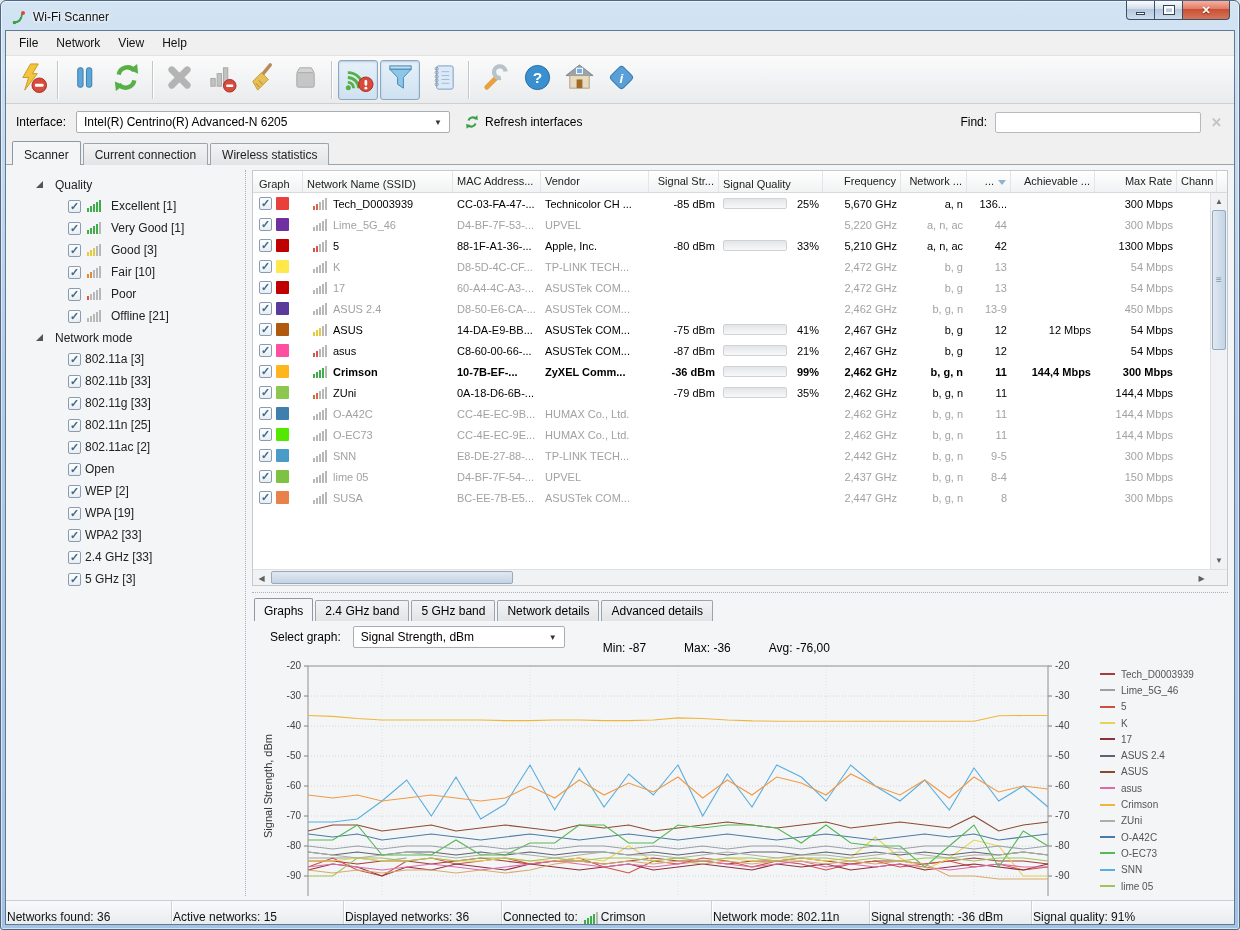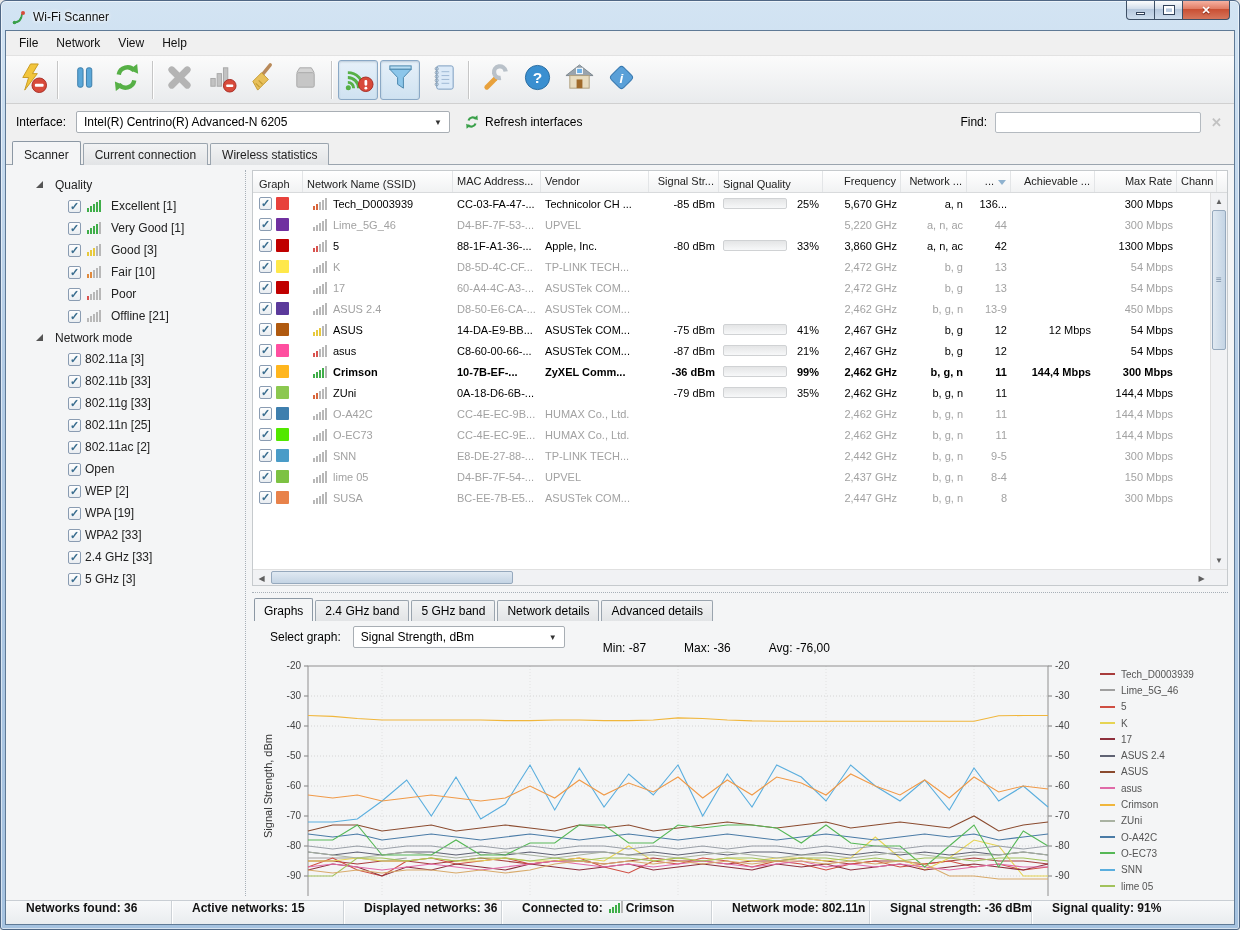--- a/index.html
+++ b/index.html
@@ -106,21 +106,21 @@
   .btabs-line { height:1px; background:#9aa4ae; margin-top:-1px; }
   .graph-controls { display:flex; align-items:center; height:34px; padding-left:18px; font-size:12px; gap:10px; }
   .graph-combo { width:212px; margin-left:2px; }
   .stat { margin-left:28px;margin-top:21px; }
   .chart-wrap { flex:1; display:flex; padding-left:6px; }
   .legend { width:126px; padding-top:12px; }
   .legend-item { display:flex; align-items:center; height:16.3px; font-size:10px; color:#555; }
   .legend-dash { width:15px; height:2px; margin-right:6px; flex:none; }
   
   .statusbar { height:24px; background:linear-gradient(#f8f9fa,#e9ecef); border-top:1px solid #c9ced4; display:flex; align-items:stretch; font-size:12px; color:#111; }
-  .sseg { display:flex; align-items:flex-start; padding-left:20px; border-right:1px solid #cdd2d7; box-shadow:1px 0 0 #fff; white-space:nowrap;font-weight:bold; }
+  .sseg { display:flex; align-items:flex-end; padding-left:1px; border-right:1px solid #cdd2d7; box-shadow:1px 0 0 #fff; white-space:nowrap; }
   .sseg:nth-child(1){width:166px;} .sseg:nth-child(2){width:172px;} .sseg:nth-child(3){width:158px;}
   .sseg:nth-child(4){width:210px;} .sseg:nth-child(5){width:158px;} .sseg:nth-child(6){width:162px;}
   .sseg:last-child{flex:1; border-right:none; box-shadow:none;}
   text { font-family:"Liberation Sans",sans-serif; }
 </style>
 </head>
 <body>
 
 <div class="window">
   <div class="titlebar">
@@ -507,21 +507,21 @@
                   </span>
                   <span>5</span>
                 </div>
                 <div class="td c2">88-1F-A1-36-...</div>
                 <div class="td c3">Apple, Inc.</div>
                 <div class="td c4">-80 dBm</div>
                 <div class="td c5">
                   <span class="qbar"><span class="qfill" style="width: 33%;"></span></span>
                   <span class="qpct">33%</span>
                 </div>
-                <div class="td c6">3,860 GHz</div>
+                <div class="td c6">5,210 GHz</div>
                 <div class="td c7">a, n, ac</div>
                 <div class="td c8">42</div>
                 <div class="td c9"></div>
                 <div class="td c10">1300 Mbps</div>
                 <div class="td c11"></div>
               </div>
               <div class="trow offline">
                 <div class="td c0">
                   <span class="cb">✓</span>
                   <span class="swatch" style="background: rgb(255, 232, 74);"></span>

